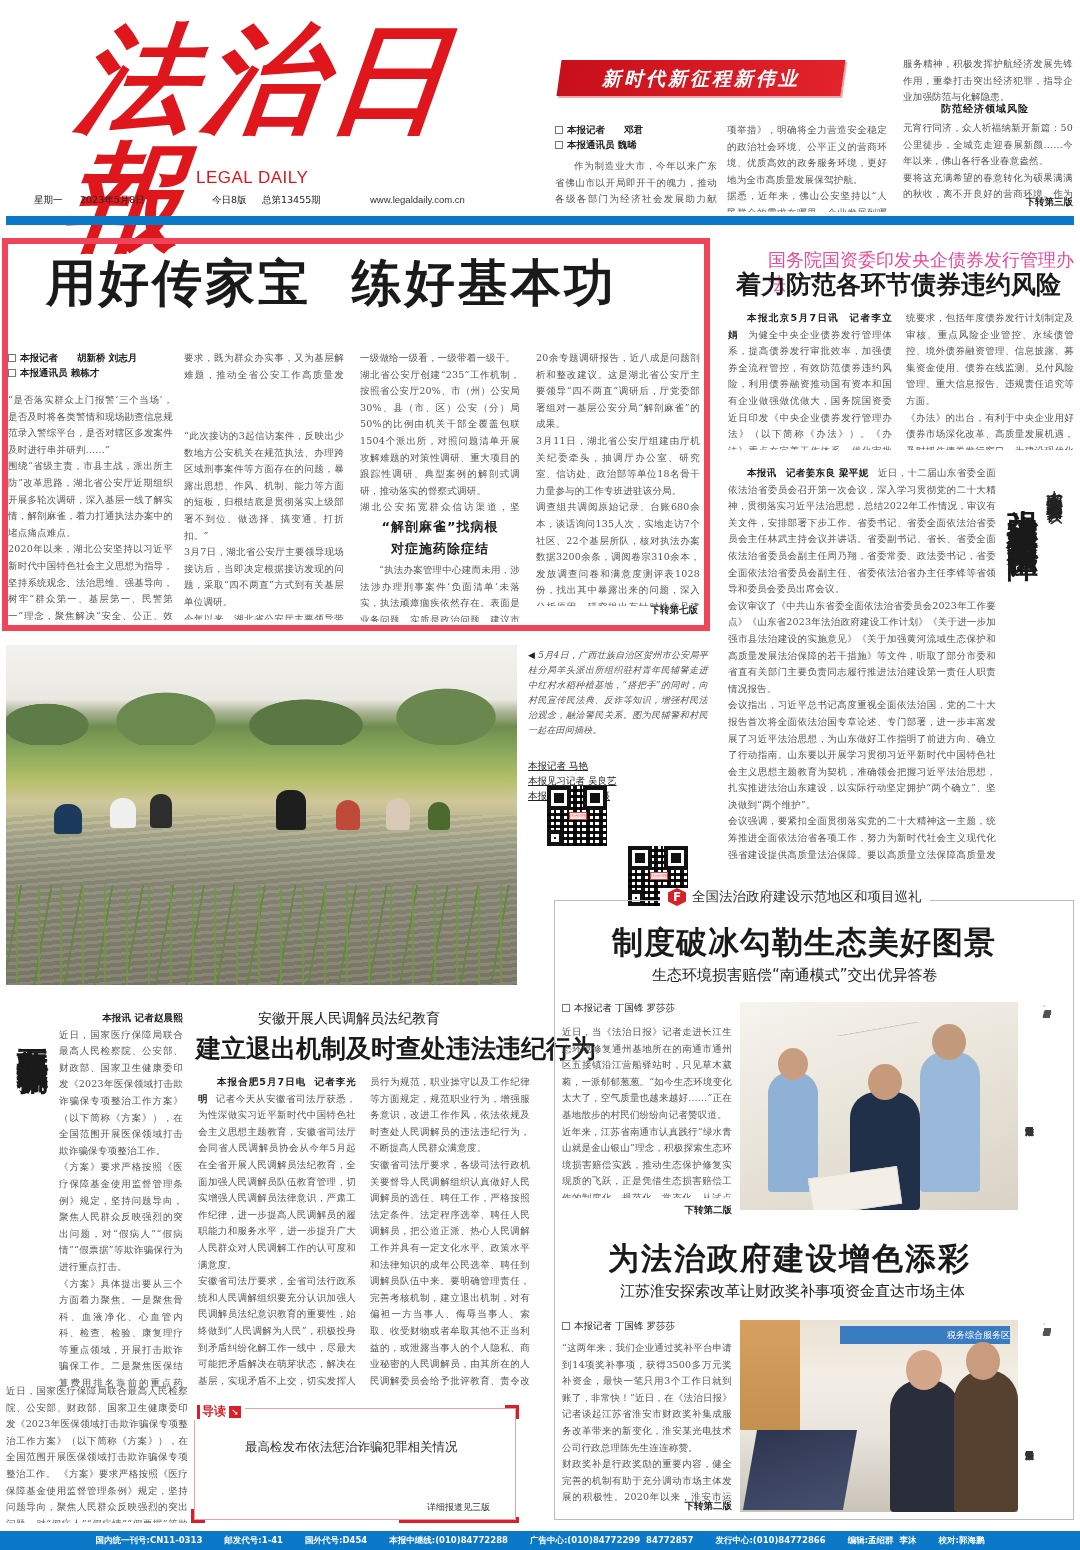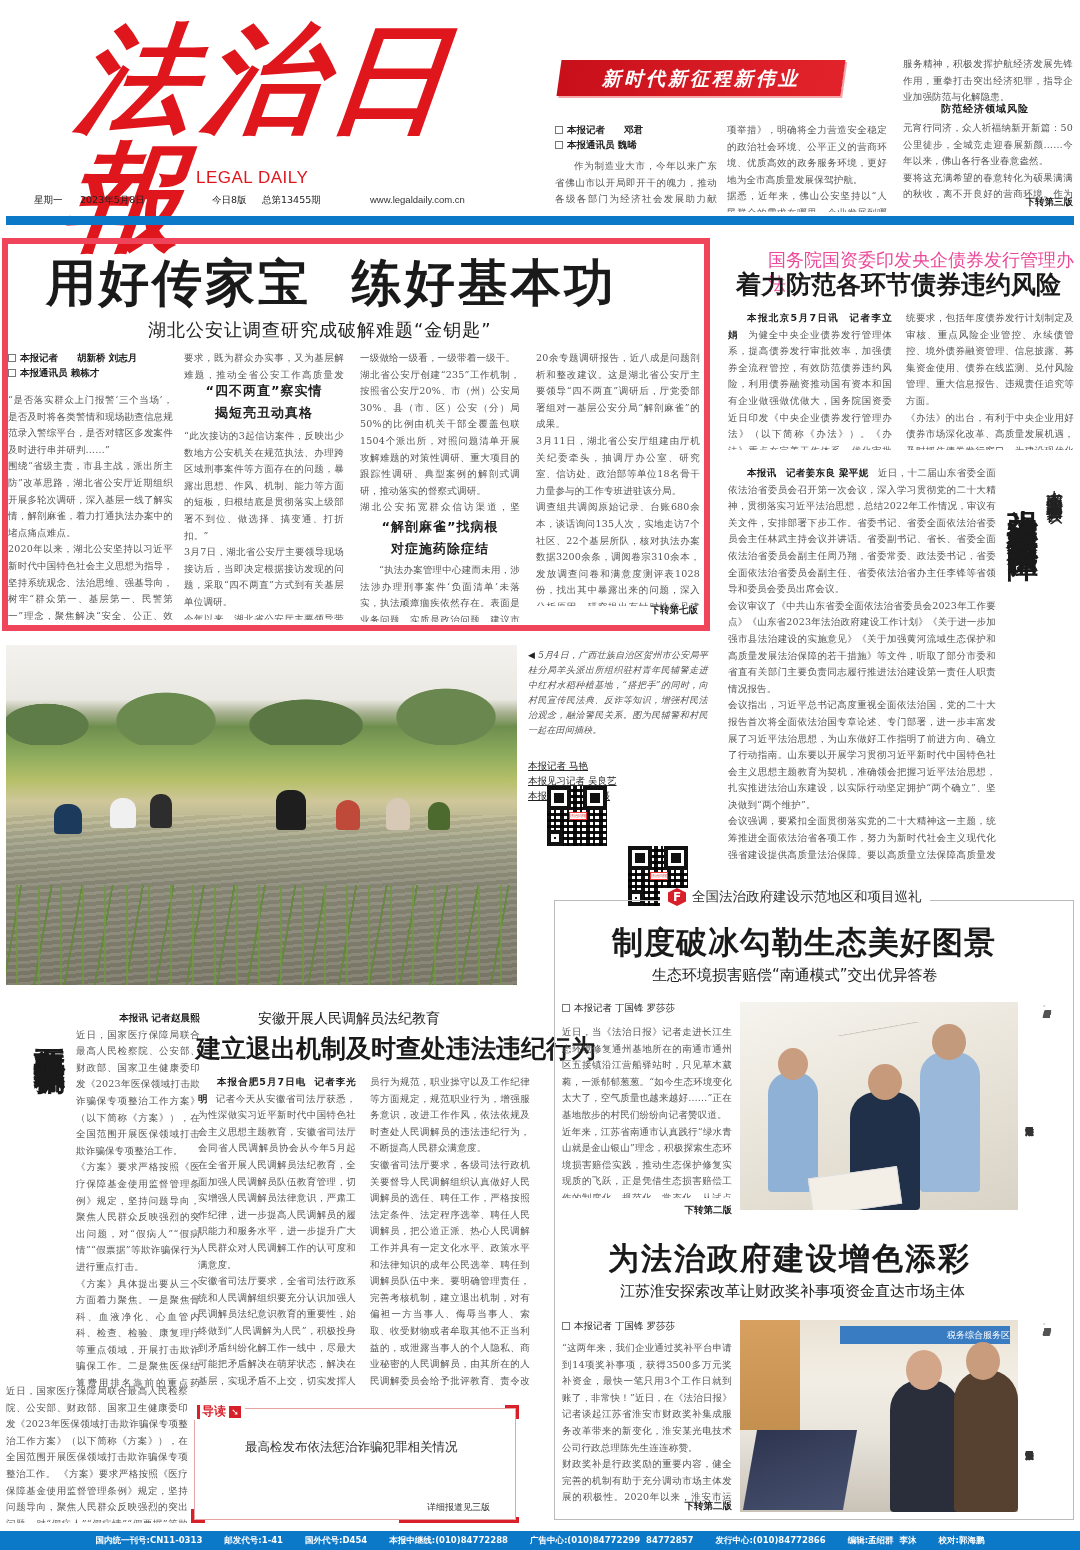--- a/index.html
+++ b/index.html
@@ -54,34 +54,29 @@
   <div class="abs body-text" style="left:358px;top:120px;width:170px;height:78px;overflow:hidden;white-space:pre-line;">元宵行同济，众人祈福纳新开新篇：50公里徒步，全城竞走迎春展新颜……今年以来，佛山各行各业春意盎然。
 要将这充满希望的春意转化为硕果满满的秋收，离不开良好的营商环境。作为经济社会发展的护航者，佛山市公安局通过出台十六项举措。</div>
   <div class="abs turn" style="left:440px;top:196px;width:88px;">下转第三版</div>
 </div>
 
 <div class="abs blue-bar" style="left:6px;top:216px;width:1068px;height:9px;"></div>
 
 <div class="abs" style="left:2px;top:238px;width:708px;height:393px;border:6px solid #f0445a;"></div>
 <div class="abs" style="left:8px;top:244px;width:696px;height:381px;">
   <div class="abs hd-sans" style="left:38px;top:6px;font-size:50px;letter-spacing:3px;white-space:pre;color:#1a1a1a;">用好传家宝  练好基本功</div>
-  <div class="abs" style="left:140px;top:74px;font-family:'DejaVu Sans',sans-serif;font-size:18px;color:#222;letter-spacing:1px;">湖北公安让调查研究成破解难题“金钥匙”</div>
   <div class="abs byline" style="left:0;top:106px;width:170px;">
     <div><span class="box"></span><span>本报记者　　胡新桥  刘志月</span></div>
     <div><span class="box"></span><span>本报通讯员  赖栋才</span></div>
   </div>
   <div class="abs body-text" style="left:0;top:148px;width:165px;height:228px;overflow:hidden;white-space:pre-line;">“是否落实群众上门报警‘三个当场’，是否及时将各类警情和现场勘查信息规范录入警综平台，是否对辖区多发案件及时进行串并研判……”
 围绕“省级主责，市县主战，派出所主防”改革思路，湖北省公安厅近期组织开展多轮次调研，深入基层一线了解实情，解剖麻雀，着力打通执法办案中的堵点痛点难点。
 2020年以来，湖北公安坚持以习近平新时代中国特色社会主义思想为指导，坚持系统观念、法治思维、强基导向，树牢“群众第一、基层第一、民警第一”理念，聚焦解决“安全、公正、效率”三大问题，用好调查研究这个“传家宝”，打出一套“接访约访发现问题、‘四不两直’查明问题、专项督查解剖问题、约谈整改解决问题”的“组合拳”，落实党中央决策部署和公安部、湖北省委省政府工作</div>
 
   <div class="abs body-text" style="left:176px;top:106px;width:160px;height:34px;overflow:hidden;">要求，既为群众办实事，又为基层解难题，推动全省公安工作高质量发展。</div>
-  <div class="abs subhead" style="left:176px;top:136px;width:160px;">
-    <div>“四不两直”察实情</div>
-    <div>揭短亮丑动真格</div>
-  </div>
   <div class="abs body-text" style="left:176px;top:184px;width:160px;height:192px;overflow:hidden;white-space:pre-line;">“此次接访的3起信访案件，反映出少数地方公安机关在规范执法、办理跨区域刑事案件等方面存在的问题，暴露出思想、作风、机制、能力等方面的短板，归根结底是贯彻落实上级部署不到位、做选择、搞变通、打折扣。”
 3月7日，湖北省公安厅主要领导现场接访后，当即决定根据接访发现的问题，采取“四不两直”方式到有关基层单位调研。
 今年以来，湖北省公安厅主要领导带领“四不两直”调研组已实访8个地市35个点位，调研执法办案管理中心提质增效、基层所队接处警、受立案等重点工作。
 “不拟方案、不定路线、不走过场、不讲情面，这种调研倒逼我们要更加细致、精致、极致。”一些基层所队民警感慨道。</div>
 
   <div class="abs body-text" style="left:352px;top:106px;width:160px;height:166px;overflow:hidden;white-space:pre-line;">一级做给一级看，一级带着一级干。
 湖北省公安厅创建“235”工作机制，按照省公安厅20%、市（州）公安局30%、县（市、区）公安（分）局50%的比例由机关干部全覆盖包联1504个派出所，对照问题清单开展攻解难题的对策性调研、重大项目的跟踪性调研、典型案例的解剖式调研，推动落实的督察式调研。
 湖北公安拓宽群众信访渠道，坚持“一把手”接访，开通“厅（局）长信箱”双上收信，网上线下听民声、察民情、解民忧，变发现和查摆问题做到纵向到底、横向到边。</div>
   <div class="abs subhead" style="left:352px;top:272px;width:160px;">
     <div>“解剖麻雀”找病根</div>
@@ -150,21 +145,21 @@
 
 <div class="abs qr" style="left:547px;top:786px;">
     <div class="qc"></div>
     <div class="ql" style="font-size:4px;color:#d33;text-align:center;line-height:6px;overflow:hidden;">法治日报</div>
   </div>
 <div class="abs qr" style="left:628px;top:786px;">
     <div class="qc"></div>
     <div class="ql" style="font-size:4px;color:#d33;text-align:center;line-height:6px;overflow:hidden;">法治日报</div>
   </div>
 
-<div class="abs" style="left:18px;top:1000px;width:182px;height:395px;">
+<div class="abs" style="left:1px;top:1000px;width:182px;height:395px;">
   <div class="abs vert hd-serif" style="left:12px;top:24px;font-size:31px;letter-spacing:1px;line-height:40px;">五部门专项整治医保领域欺诈骗保</div>
   <div class="abs body-text" style="left:58px;top:10px;width:124px;height:380px;overflow:hidden;">
     <div style="text-align:right;"><span class="byline">本报讯</span> <span class="byline">记者赵晨熙</span></div>
     <div style="white-space:pre-line;">近日，国家医疗保障局联合最高人民检察院、公安部、财政部、国家卫生健康委印发《2023年医保领域打击欺诈骗保专项整治工作方案》（以下简称《方案》），在全国范围开展医保领域打击欺诈骗保专项整治工作。
 《方案》要求严格按照《医疗保障基金使用监督管理条例》规定，坚持问题导向，聚焦人民群众反映强烈的突出问题，对“假病人”“假病情”“假票据”等欺诈骗保行为进行重点打击。
 《方案》具体提出要从三个方面着力聚焦。一是聚焦骨科、血液净化、心血管内科、检查、检验、康复理疗等重点领域，开展打击欺诈骗保工作。二是聚焦医保结算费用排名靠前的重点药品、耗材，对其基金使用情况予以监测，对其他出现异常增长的药品、耗材等，也予以重点关注，分析其中可能存在的欺诈骗保行为，并以严厉打击。三是聚焦虚假就医、医保药品倒卖等重点行为，开展打击欺诈骗保工作。
 《方案》要求各部门加强协同联动，建立健全协调机制，强化医保基金监管，全面提升打击欺诈骗保工作实效。</div>
   </div>
 </div>
 <div class="abs body-text" style="left:6px;top:1383px;width:182px;height:140px;overflow:hidden;">

